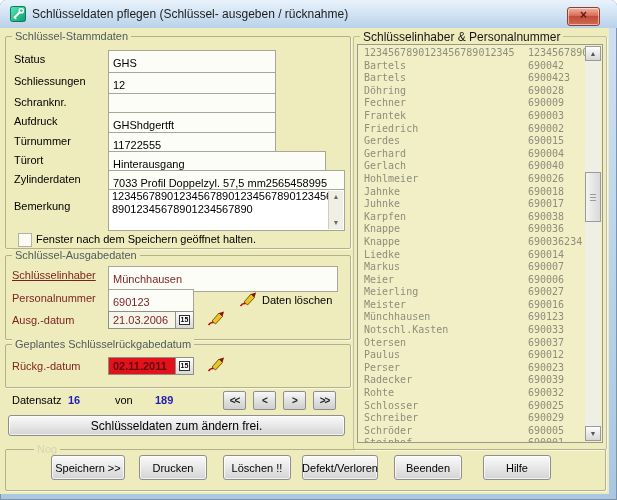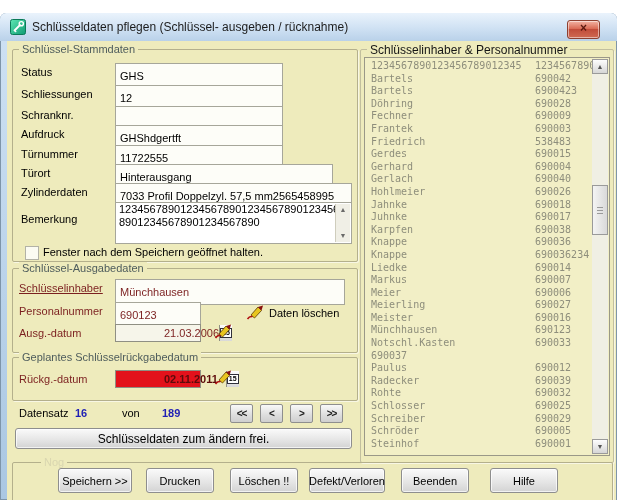--- a/index.html
+++ b/index.html
@@ -1,36 +1,36 @@
 <!DOCTYPE html>
 <html><head>
 <meta charset="utf-8">
 <style>
   html,body{margin:0;padding:0;background:#fff;}
   body{width:617px;height:500px;position:relative;font-family:"Liberation Sans",sans-serif;overflow:hidden;}
-  .window{position:absolute;inset:0;background:linear-gradient(#cfe2f4,#aac7e2);border-radius:6px 6px 0 0;box-shadow:inset 0 0 0 1px #7e95a9;margin-top:13px;}
+  .window{position:absolute;inset:0;background:linear-gradient(#cfe2f4,#aac7e2);border-radius:6px 6px 0 0;box-shadow:inset 0 0 0 1px #7e95a9;}
   .titlebar{position:absolute;left:0;top:0;right:0;height:28px;border-radius:6px 6px 0 0;background:linear-gradient(#eaf3fc,#cfe1f3 55%,#b9d1e9);display:flex;align-items:center;}
   .appicon{position:absolute;left:10px;top:6px;width:16px;height:16px;}
   .title{position:absolute;left:32px;top:7px;font-size:12px;color:#1c1c1c;white-space:nowrap;}
   .closeb{position:absolute;right:17px;top:7px;width:31px;height:17px;border-radius:3px;border:1px solid #8e4030;background:linear-gradient(#f2b4a4,#da6c56 45%,#c04a38 46%,#cf6a52);box-shadow:inset 0 0 0 1px rgba(255,255,255,.5);color:#59180f;font-weight:bold;font-size:12px;text-align:center;line-height:15px;cursor:default;}
-  .client{position:absolute;left:7px;top:28px;width:609px;height:466px;background:#eeebbc;}
+  .client{position:absolute;left:0;top:28px;width:609px;height:466px;background:#eeebbc;}
   .gb{position:absolute;border:1px solid #b4b08c;border-radius:2px;box-shadow:1px 1px 0 rgba(255,255,255,.6);}
   .gbl{position:absolute;top:-7px;left:6px;background:#eeebbc;padding:0 3px;font-size:11px;color:#4e5c5c;white-space:nowrap;}
   .gbl2{color:#161616;font-size:12px;}
   .gbl-faint{color:#d9d6b0;}
   .lbl{position:absolute;font-size:11px;color:#000;white-space:nowrap;}
   .mlbl{color:#7b1f1f;}
   .tf{position:absolute;height:17px;background:#fdfdf8;border:1px solid #a6a69a;font:11px "Liberation Sans",sans-serif;padding:12px 4px;box-sizing:border-box;color:#000;outline:none;}
   .mval{color:#7b1f1f;}
   .ta{position:absolute;background:#fff;border:1px solid #a6a69a;box-sizing:border-box;overflow:hidden;}
   .ta-line{font-size:11px;line-height:13px;padding-left:3px;white-space:nowrap;color:#000;}
   .tasb{position:absolute;top:1px;right:1px;bottom:1px;width:14px;background:#f0efe6;border-left:1px solid #cfcdbd;}
   .tasb .arr{position:absolute;left:0;width:14px;height:12px;color:#6a6a6a;font-size:7px;text-align:center;line-height:12px;}
   .cbbox{position:absolute;width:12px;height:12px;border:1px solid #b2b2a6;background:#fbfbf2;}
-  .datebox{position:absolute;height:18px;border:1px solid #8f8f83;background:#f6f5ea;box-sizing:border-box;display:flex;align-items:center;padding-left:44px;}
+  .datebox{position:absolute;height:18px;border:1px solid #8f8f83;background:#f6f5ea;box-sizing:border-box;display:flex;align-items:center;}
   .dateval{flex:1;font-size:11px;padding-left:4px;white-space:nowrap;}
   .alertbox{background:#e3111b;}
   .alertbox .dateval{color:#5d0a0a;font-weight:bold;}
   .calbtn{width:18px;height:16px;background:linear-gradient(#fdfdfd,#d8d8d8);border-left:1px solid #8f8f83;display:flex;align-items:center;justify-content:center;box-sizing:border-box;}
   .calface{border:1px solid #30303a;background:#fff;font-size:7px;line-height:8px;padding:0 1px;font-weight:bold;color:#000;}
   .icon18{position:absolute;width:20px;height:17px;}
   .bluenum{color:#1f1fb4;font-weight:bold;}
   .navb{position:absolute;width:23px;height:19px;background:linear-gradient(#f8f8f8,#ddd 60%,#cfcfcf);border:1px solid #8e8e8e;border-radius:2px;font-weight:bold;font-size:10px;letter-spacing:-1px;color:#222;text-align:center;line-height:17px;box-sizing:border-box;}
   .btn{position:absolute;background:linear-gradient(#fafafa,#e6e6e6 55%,#d3d3d3);border:1px solid #8e8e8e;border-radius:3px;font-size:11px;color:#000;display:flex;align-items:center;justify-content:center;box-sizing:border-box;box-shadow:inset 0 0 0 1px rgba(255,255,255,.7);white-space:nowrap;}
   .listbox{position:absolute;left:357px;top:16px;width:246px;height:399px;background:#f2efc6;border:1px solid #9a9888;box-sizing:border-box;overflow:hidden;}
@@ -173,21 +173,21 @@
             <div class="lrow">
               <span class="name">Fechner</span>
               <span class="num">690009</span>
             </div>
             <div class="lrow">
               <span class="name">Frantek</span>
               <span class="num">690003</span>
             </div>
             <div class="lrow">
               <span class="name">Friedrich</span>
-              <span class="num">538483</span>
+              <span class="num">690002</span>
             </div>
             <div class="lrow">
               <span class="name">Gerdes</span>
               <span class="num">690015</span>
             </div>
             <div class="lrow">
               <span class="name">Gerhard</span>
               <span class="num">690004</span>
             </div>
             <div class="lrow">
@@ -240,25 +240,30 @@
             </div>
             <div class="lrow">
               <span class="name">Münchhausen</span>
               <span class="num">690123</span>
             </div>
             <div class="lrow">
               <span class="name">Notschl.Kasten</span>
               <span class="num">690033</span>
             </div>
             <div class="lrow">
+              <span class="name">Otersen</span>
               <span class="num">690037</span>
             </div>
             <div class="lrow">
               <span class="name">Paulus</span>
               <span class="num">690012</span>
+            </div>
+            <div class="lrow">
+              <span class="name">Perser</span>
+              <span class="num">690023</span>
             </div>
             <div class="lrow">
               <span class="name">Radecker</span>
               <span class="num">690039</span>
             </div>
             <div class="lrow">
               <span class="name">Rohte</span>
               <span class="num">690032</span>
             </div>
             <div class="lrow">

